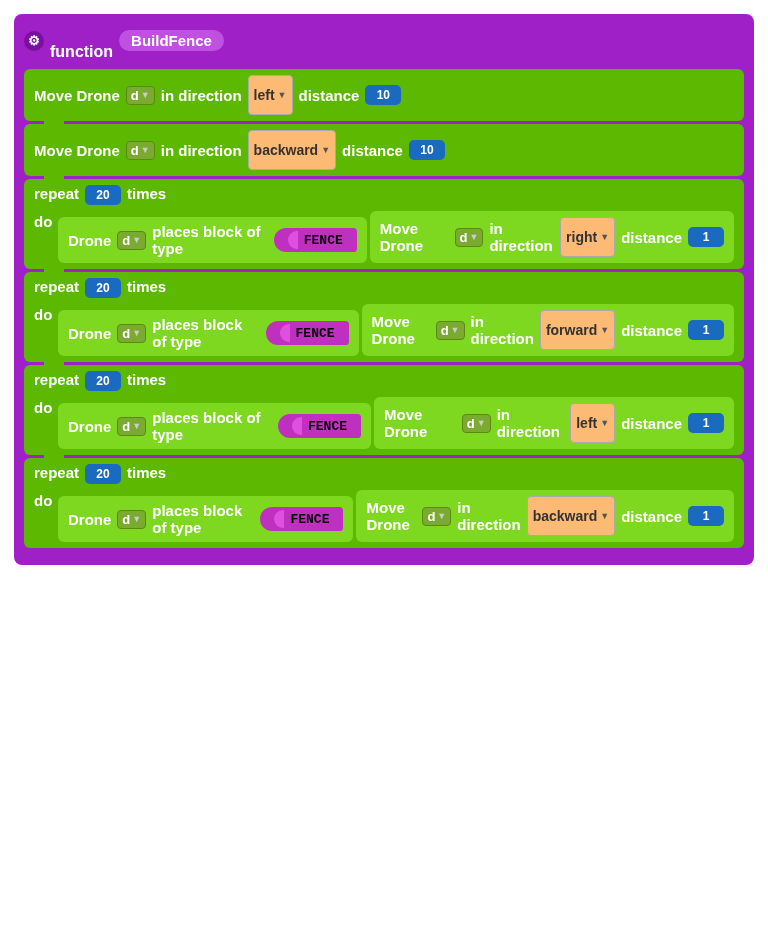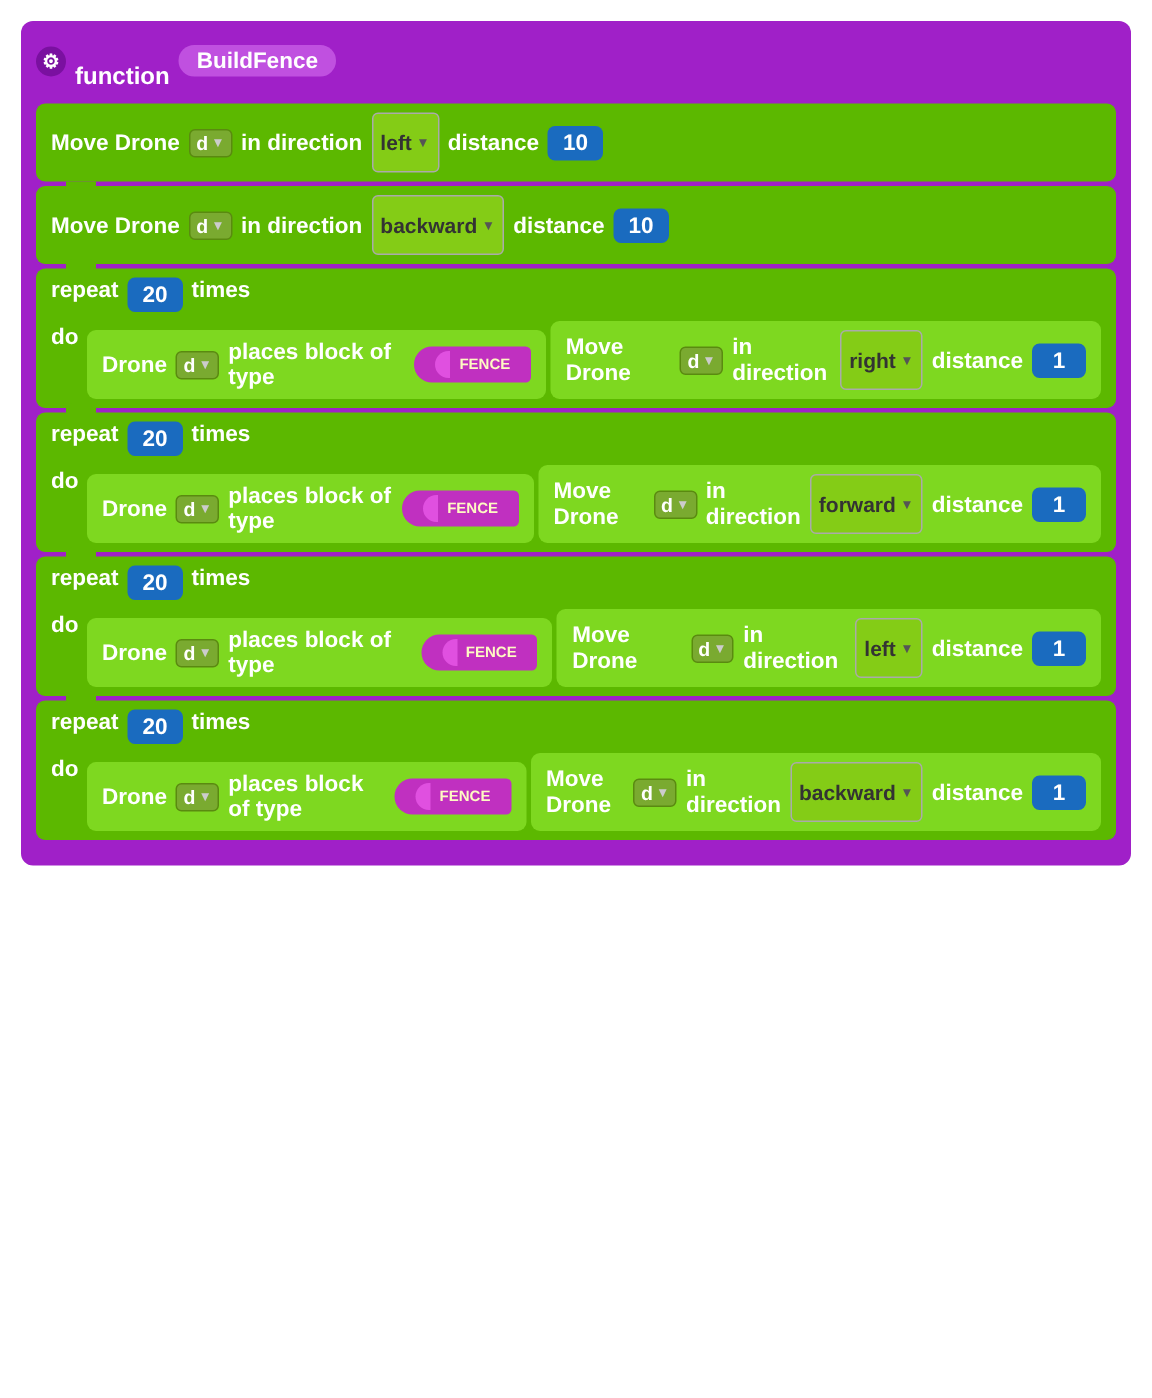--- a/index.html
+++ b/index.html
@@ -94,37 +94,38 @@
       font-size: 9px;
       color: #ccc;
     }
 
     
     .num-badge {
       background: #1a6bbf;
       border-radius: 5px;
       padding: 3px 10px;
       color: white;
-      font-size: 15px;
+      font-size: 12px;
       min-width: 36px;
       text-align: center;
       display: flex;
       align-items: center;
       justify-content: center;
     }
 
     
     .fence-badge {
       background: #c030c0;
       border-radius: 20px 6px 6px 20px;
       padding: 3px 14px 3px 14px;
-      color: #fef9c3;
-      font-size: 10px;
-      display: flex;
-      align-items: center;
+      color: #000000;
+      font-size: 13px;
+      display: flex;
+      align-items: center;
+      font-family: Liberation Mono, monospace;
     }
 
     .fence-badge::before {
       content: '';
       display: inline-block;
       width: 10px;
       height: 18px;
       background: #e050e0;
       border-radius: 10px 0 0 10px;
       margin-right: 6px;
@@ -209,21 +210,21 @@
       background: #5cb800;
       border-radius: 0 0 4px 4px;
     }
 
     .repeat-container:last-child::after {
       display: none;
     }
 
     
     .dir-dropdown {
-      background: #84cc16;
+      background: #fdba74;
       border: 1px solid #aaa;
       border-radius: 4px;
       padding: 11px 5px;
       color: #333;
       font-size: 14px;
       display: flex;
       align-items: center;
       gap: 3px;
     }
 

